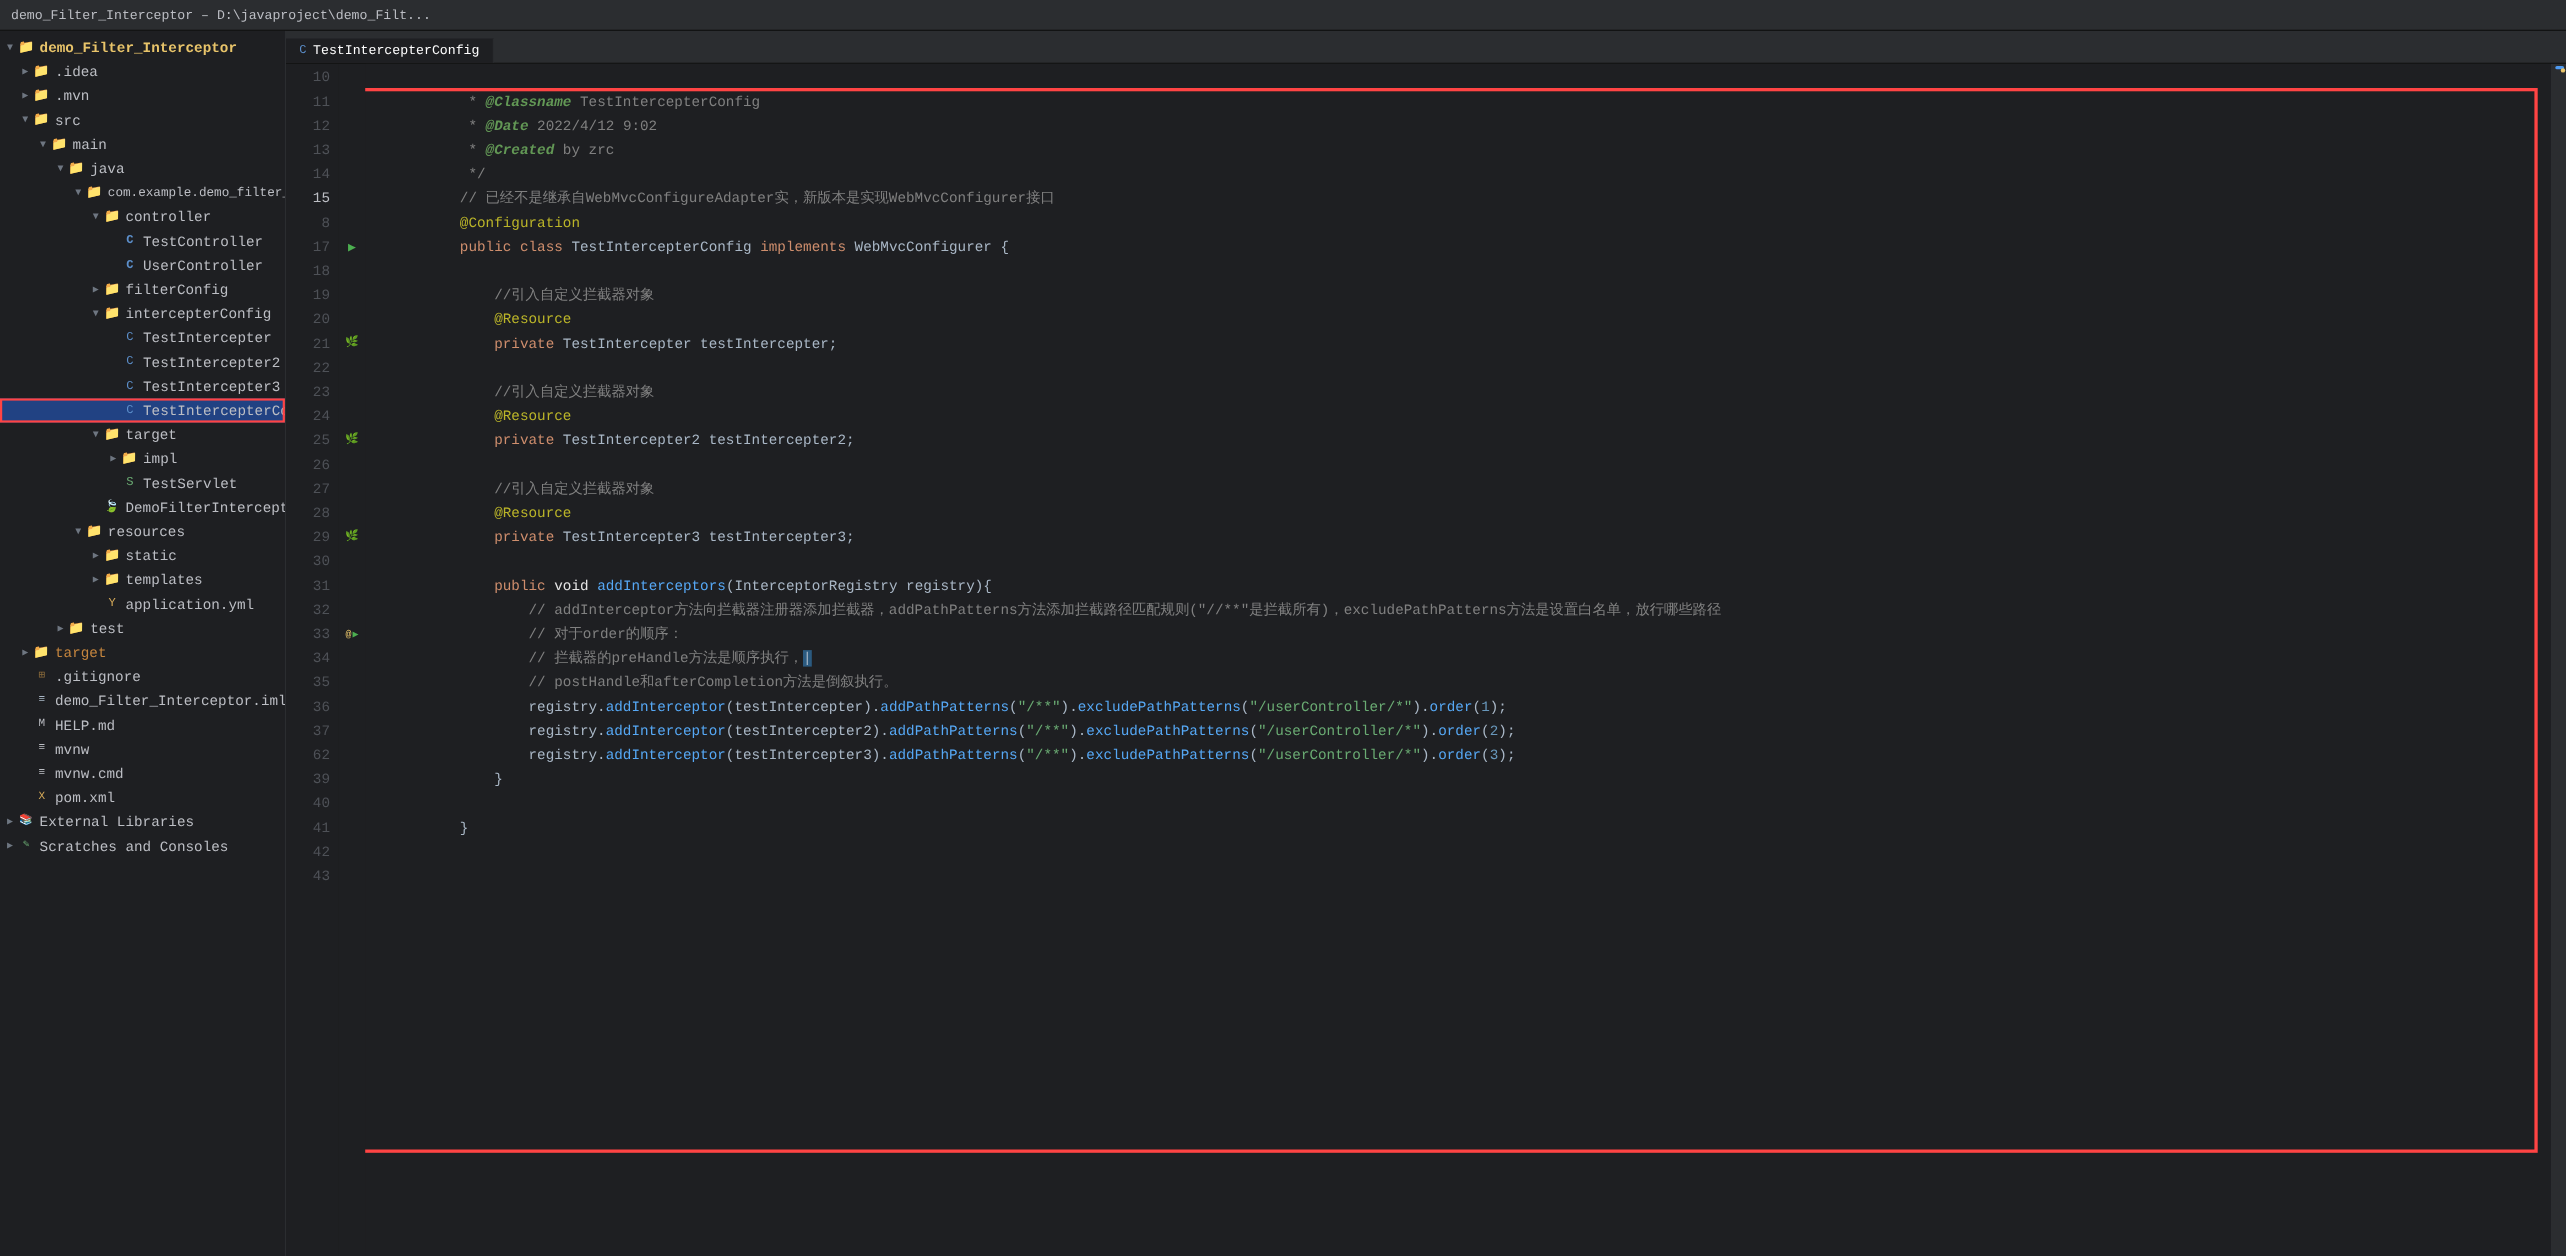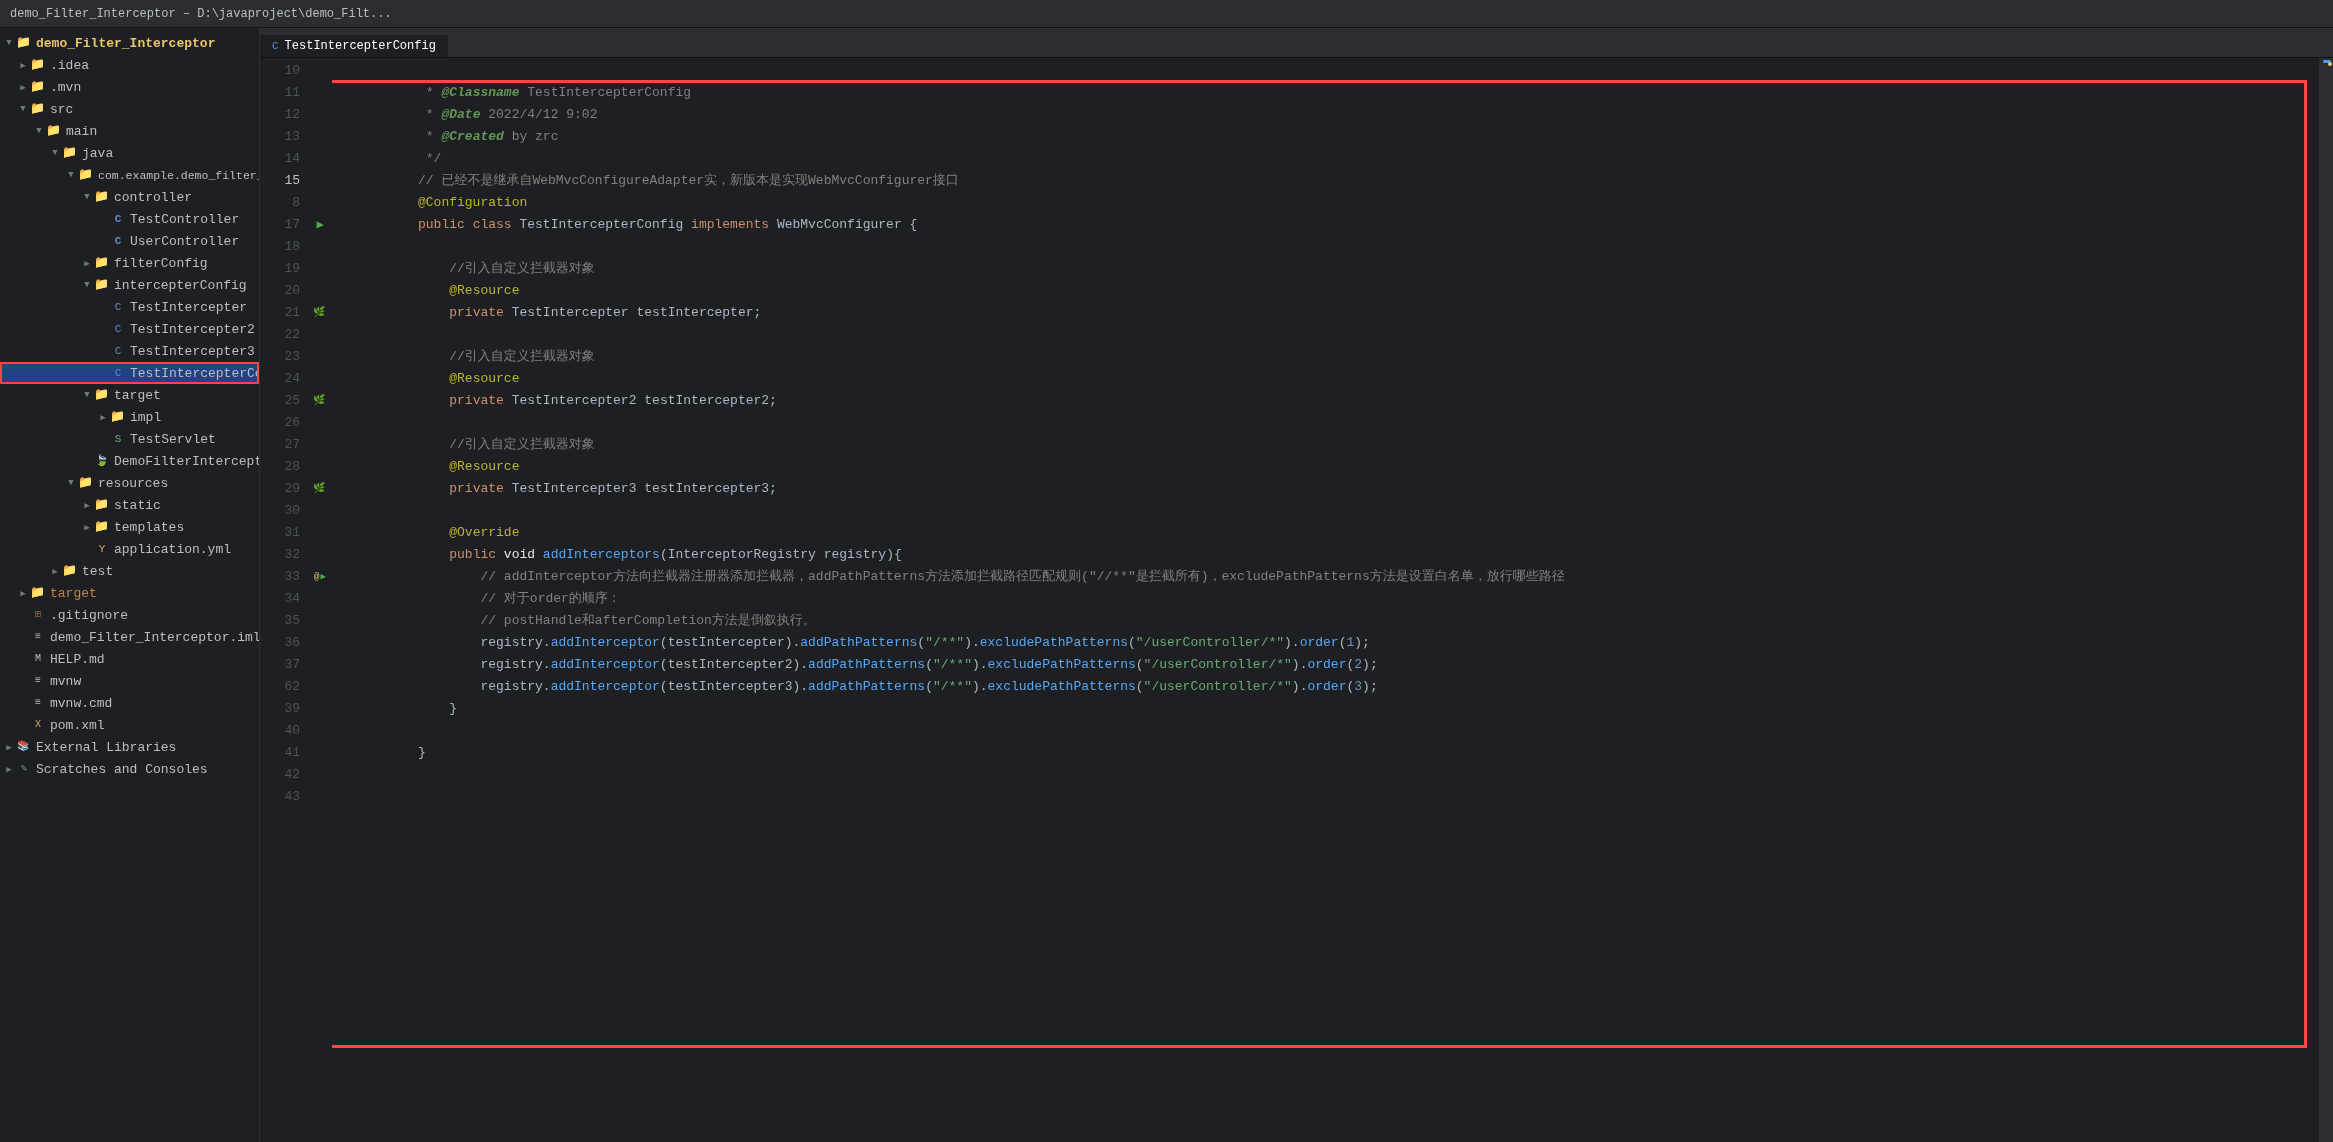--- a/index.html
+++ b/index.html
@@ -523,37 +523,37 @@
         <div class="code-line">
           <span style="color:#a9b7c6">    </span><span style="color:#bbb529">@Resource</span>
         </div>
 
         <div class="code-line">
           <span style="color:#a9b7c6">    </span><span style="color:#cf8e6d">private </span><span style="color:#a9b7c6">TestIntercepter3 testIntercepter3;</span>
         </div>
 
         <div class="code-line"> </div>
 
-        <div class="code-line">
-          <span style="color:#a9b7c6">    </span><span style="color:#bbb529">@Override</span>
-        </div>
 
 
         <div class="code-line">
           <span style="color:#a9b7c6">    </span><span style="color:#cf8e6d">public </span><span style="color:#e5e5e5">void </span><span style="color:#56a8f5">addInterceptors</span><span style="color:#a9b7c6">(InterceptorRegistry registry){</span>
         </div>
 
         <div class="code-line">
           <span style="color:#a9b7c6">        </span><span style="color:#808080">// addInterceptor方法向拦截器注册器添加拦截器，addPathPatterns方法添加拦截路径匹配规则("//**"是拦截所有)，excludePathPatterns方法是设置白名单，放行哪些路径</span>
         </div>
 
         <div class="code-line">
           <span style="color:#a9b7c6">        </span><span style="color:#808080">// 对于order的顺序：</span>
         </div>
 
+        <div class="code-line">
+          <span style="color:#a9b7c6">        </span><span style="color:#808080">// 拦截器的preHandle方法是顺序执行，</span><span style="color:#a9b7c6;background:#2b5a80">|</span>
+        </div>
 
         <div class="code-line">
           <span style="color:#a9b7c6">        </span><span style="color:#808080">// postHandle和afterCompletion方法是倒叙执行。</span>
         </div>
 
         <div class="code-line">
           <span style="color:#a9b7c6">        registry.</span><span style="color:#56a8f5">addInterceptor</span><span style="color:#a9b7c6">(testIntercepter).</span><span style="color:#56a8f5">addPathPatterns</span><span style="color:#a9b7c6">(</span><span style="color:#6aab73">"/**"</span><span style="color:#a9b7c6">).</span><span style="color:#56a8f5">excludePathPatterns</span><span style="color:#a9b7c6">(</span><span style="color:#6aab73">"/userController/*"</span><span style="color:#a9b7c6">).</span><span style="color:#56a8f5">order</span><span style="color:#a9b7c6">(</span><span style="color:#6897bb">1</span><span style="color:#a9b7c6">);</span>
         </div>
 
         <div class="code-line">

